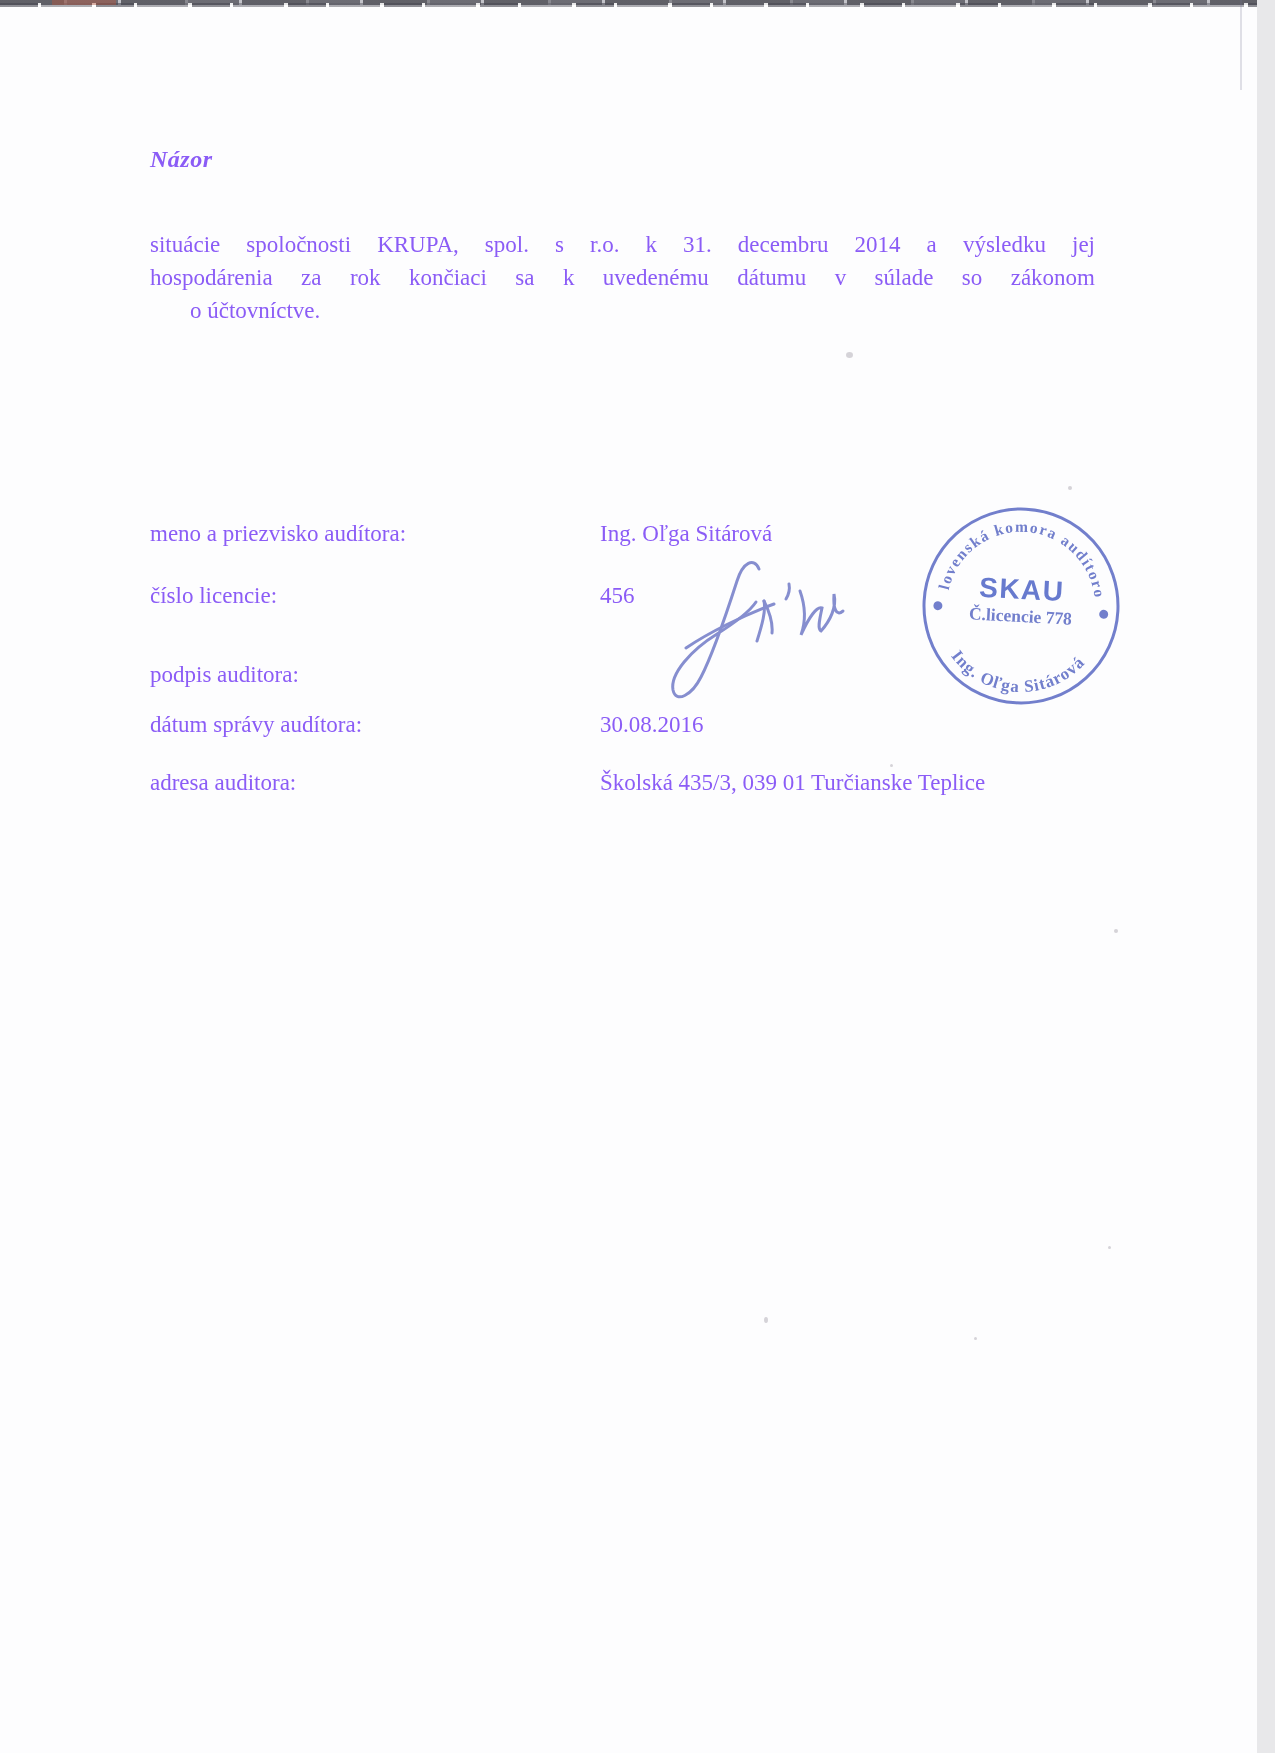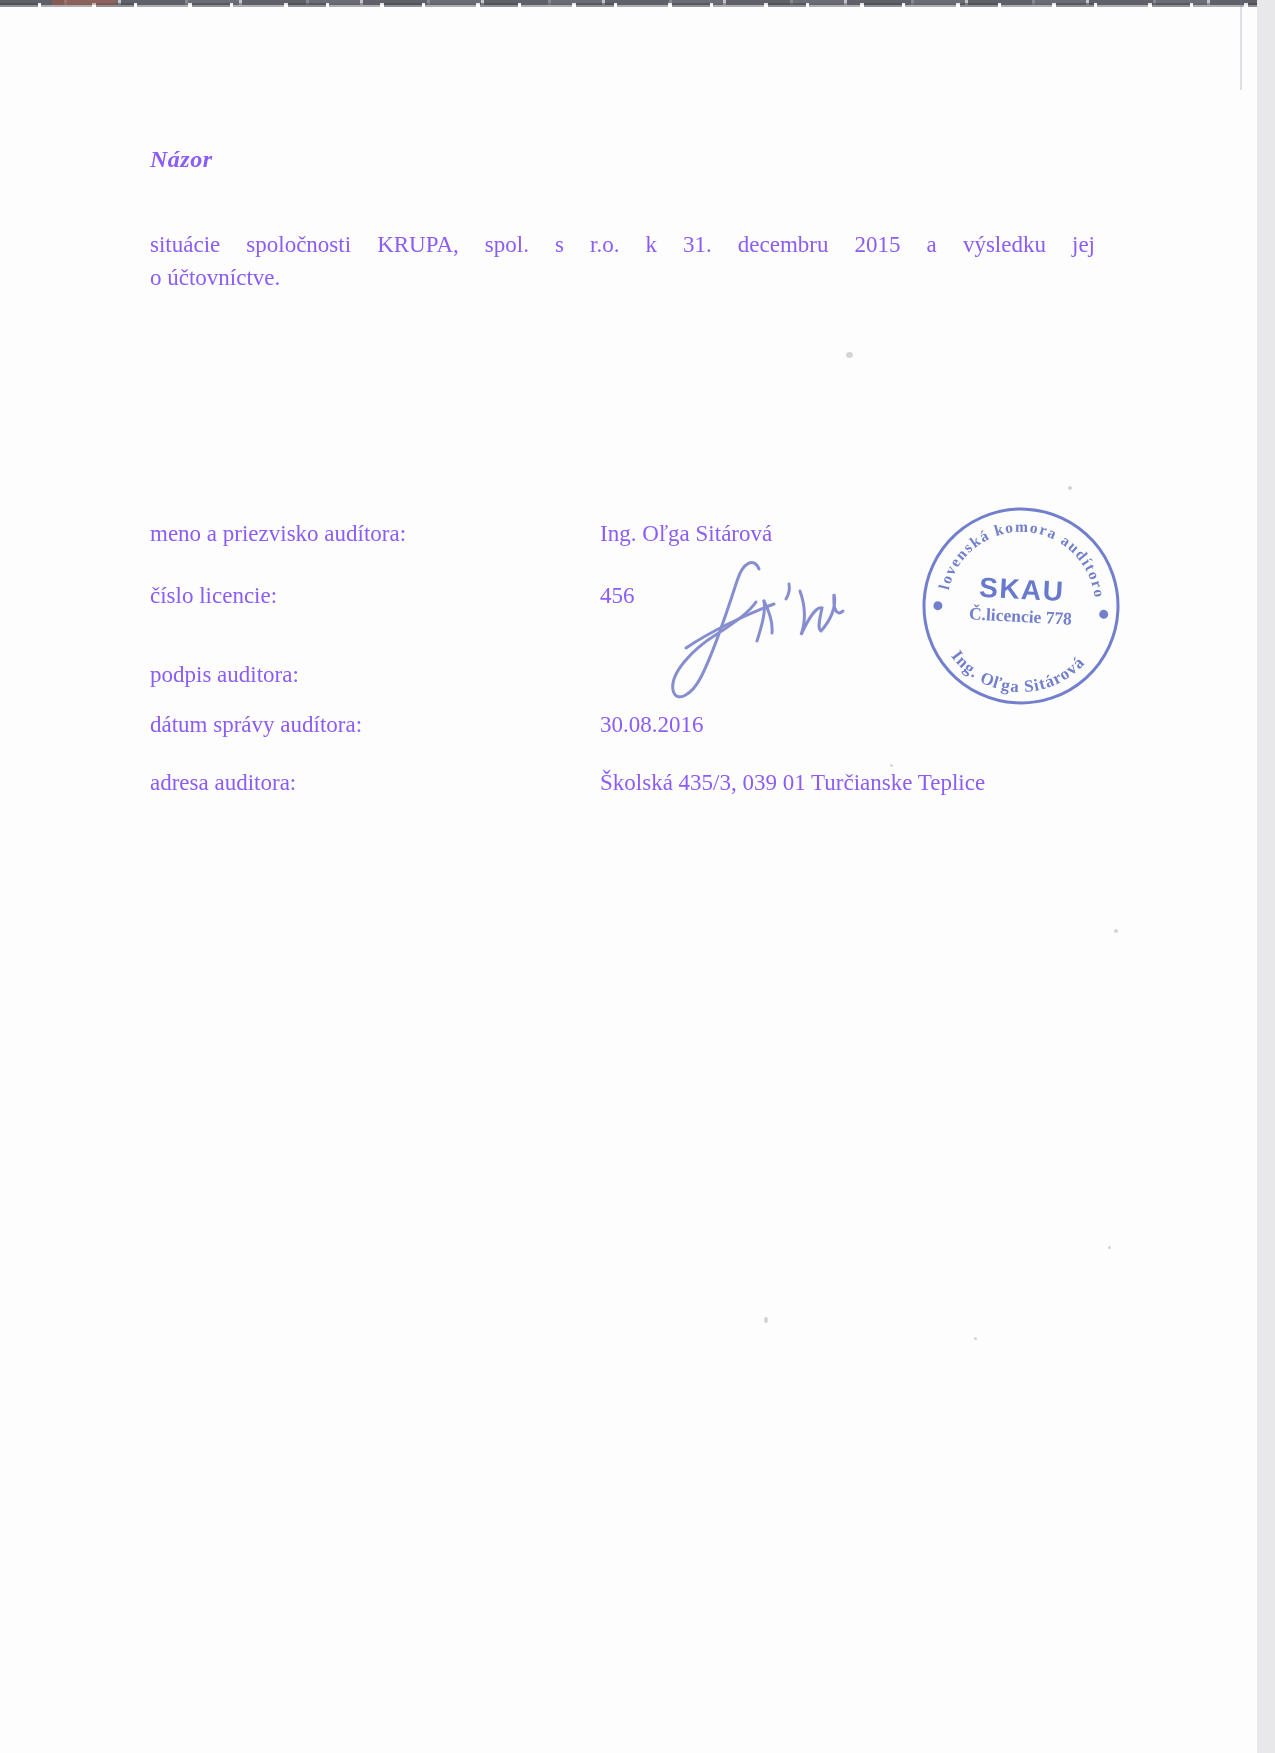--- a/index.html
+++ b/index.html
@@ -37,21 +37,21 @@
   .heading {
     position: absolute; left: 150px; top: 146px;
     font-size: 24px; font-weight: bold; font-style: italic;
     letter-spacing: .5px;
   }
   .paragraph {
     position: absolute; left: 150px; top: 228px; width: 945px;
     font-size: 23px; line-height: 33px;
   }
   .para-line { text-align: justify; text-align-last: justify; }
-  .para-line.last { text-align: left; text-align-last: left; }
+  .para-line.last { text-align: left; text-align-last: left; margin-left: 40px; }
 
   .field-row { position: absolute; left: 150px; font-size: 23px; }
   .field-label { display: inline-block; }
   .field-value { position: absolute; left: 450px; white-space: nowrap; }
   
 
   .signature-svg { position: absolute; left: 660px; top: 553px; }
   .stamp-svg { position: absolute; left: 916px; top: 501px; }
 </style>
 </head>
@@ -67,21 +67,22 @@
   <div class="speck" style="left:1068px;top:486px;width:4px;height:4px;"></div>
   <div class="speck" style="left:1114px;top:929px;width:4px;height:4px;"></div>
   <div class="speck" style="left:890px;top:764px;width:3px;height:3px;"></div>
   <div class="speck" style="left:764px;top:1317px;width:4px;height:6px;"></div>
   <div class="speck" style="left:974px;top:1337px;width:3px;height:3px;"></div>
   <div class="speck" style="left:1108px;top:1246px;width:3px;height:3px;"></div>
 
   <div class="heading">Názor</div>
 
   <div class="paragraph">
-    <div class="para-line">situácie spoločnosti KRUPA, spol. s r.o. k 31. decembru 2015 a výsledku jej</div>
+    <div class="para-line">situácie spoločnosti KRUPA, spol. s r.o. k 31. decembru 2014 a výsledku jej</div>
+    <div class="para-line">hospodárenia za rok končiaci sa k uvedenému dátumu v súlade so zákonom</div>
     <div class="para-line last">o účtovníctve.</div>
   </div>
 
   <div class="field-row" style="top:521px;">
     <span class="field-label">meno a priezvisko audítora:</span>
     <span class="field-value">Ing. Oľga Sitárová</span>
   </div>
   <div class="field-row" style="top:583px;">
     <span class="field-label">číslo licencie:</span>
     <span class="field-value">456</span>

